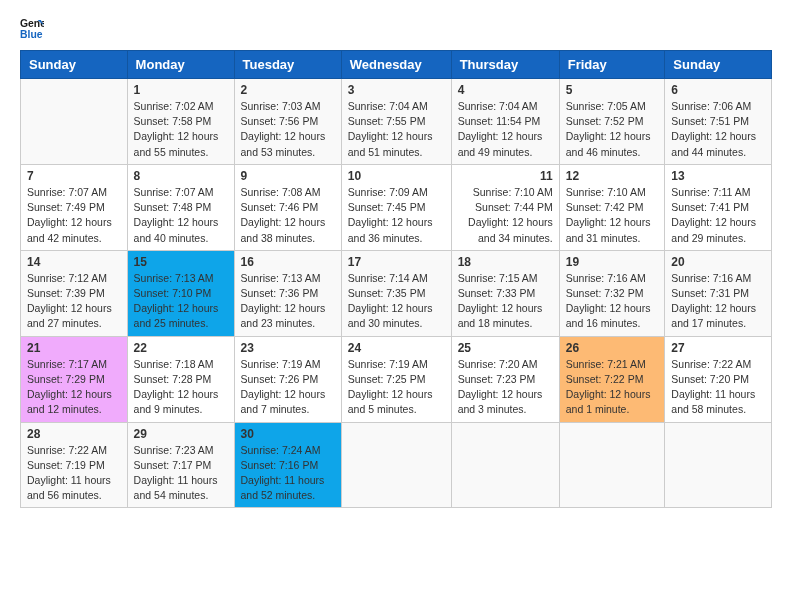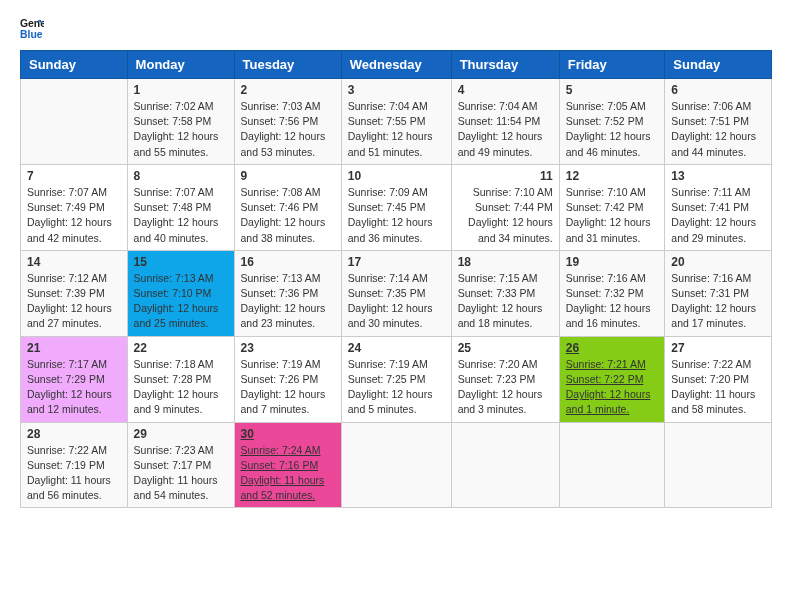--- a/index.html
+++ b/index.html
@@ -315,21 +315,21 @@
           </div>
         </td>
         <td style="background: rgb(255, 255, 255);">
           <span class="day-number">25</span>
           <div class="day-info">
             <div>Sunrise: 7:20 AM</div>
             <div>Sunset: 7:23 PM</div>
             <div>Daylight: 12 hours and 3 minutes.</div>
           </div>
         </td>
-        <td style="background: #84cc16; text-decoration: underline;">
+        <td style="background: #fdba74;">
           <span class="day-number">26</span>
           <div class="day-info">
             <div>Sunrise: 7:21 AM</div>
             <div>Sunset: 7:22 PM</div>
             <div>Daylight: 12 hours and 1 minute.</div>
           </div>
         </td>
         <td style="background: rgb(255, 255, 255);">
           <span class="day-number">27</span>
           <div class="day-info">
@@ -349,21 +349,21 @@
           </div>
         </td>
         <td style="background: rgb(249, 249, 249);">
           <span class="day-number">29</span>
           <div class="day-info">
             <div>Sunrise: 7:23 AM</div>
             <div>Sunset: 7:17 PM</div>
             <div>Daylight: 11 hours and 54 minutes.</div>
           </div>
         </td>
-        <td style="background: #ec4899; text-decoration: underline;">
+        <td style="background: #0ea5e9;">
           <span class="day-number">30</span>
           <div class="day-info">
             <div>Sunrise: 7:24 AM</div>
             <div>Sunset: 7:16 PM</div>
             <div>Daylight: 11 hours and 52 minutes.</div>
           </div>
         </td>
         <td class="empty-cell" style="background: rgb(249, 249, 249);"></td>
         <td class="empty-cell" style="background: rgb(249, 249, 249);"></td>
         <td class="empty-cell" style="background: rgb(249, 249, 249);"></td>

